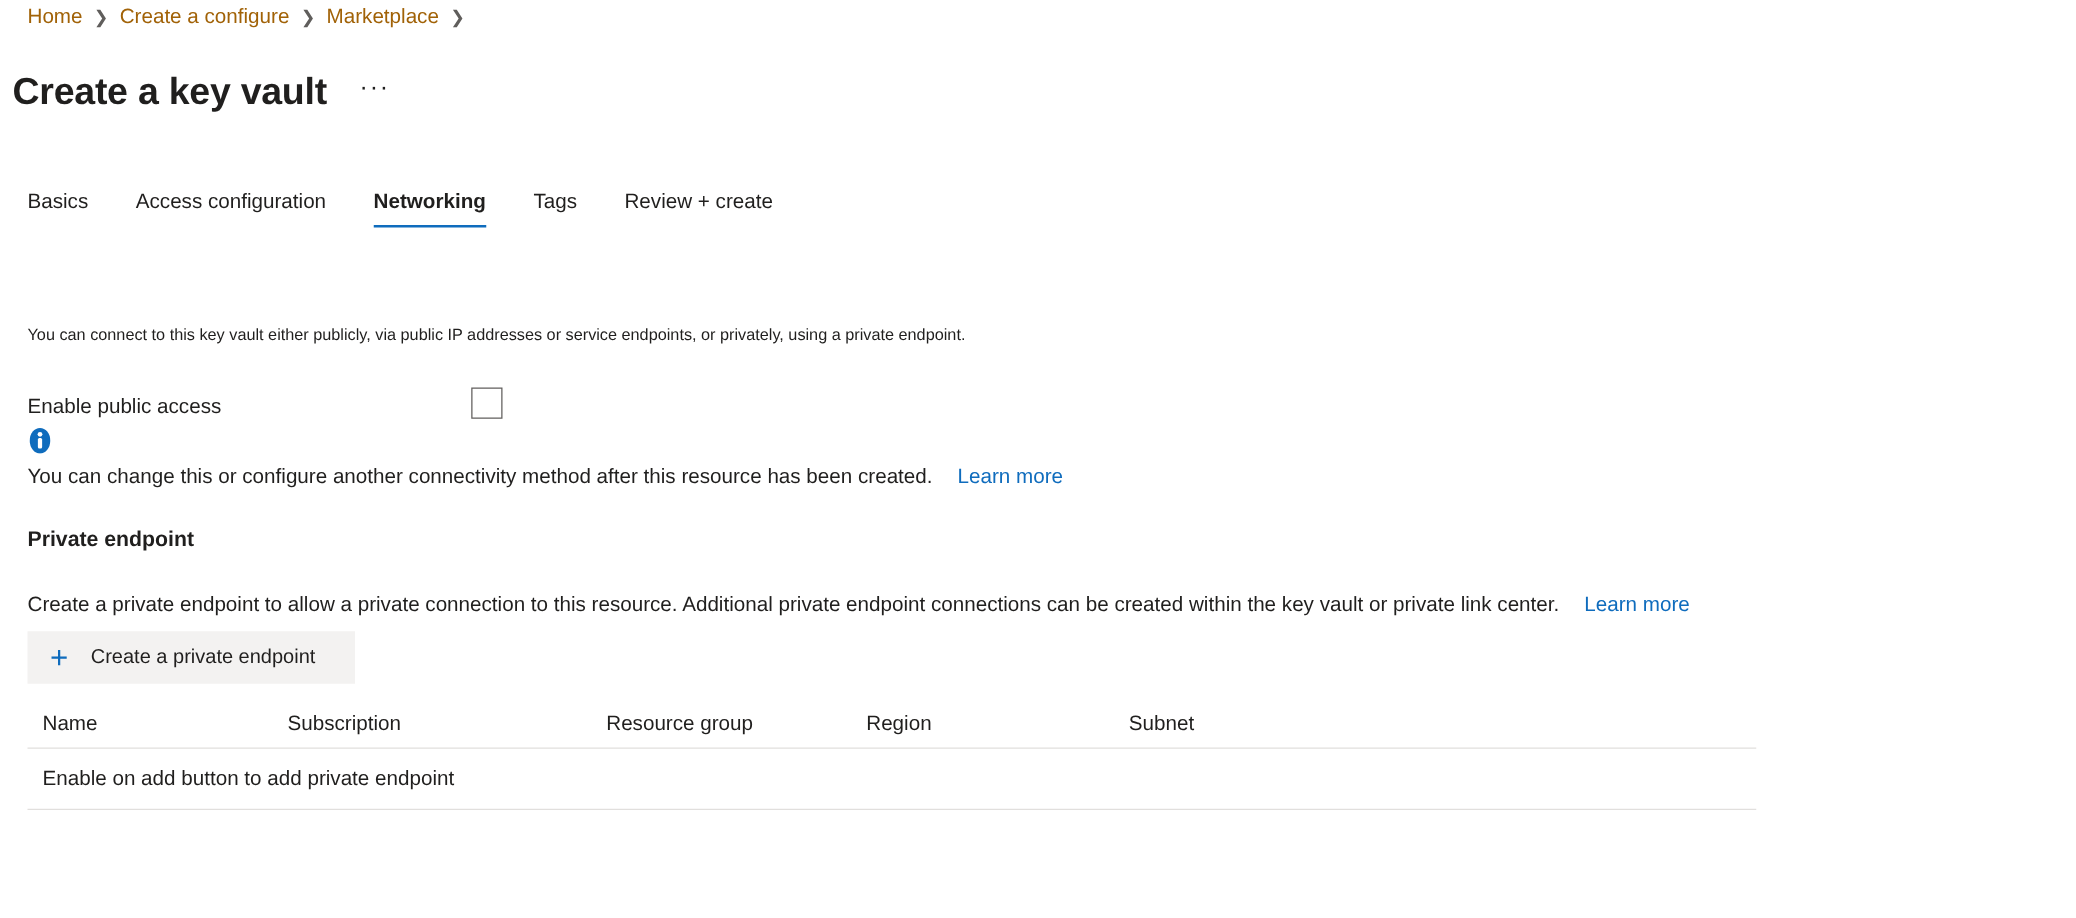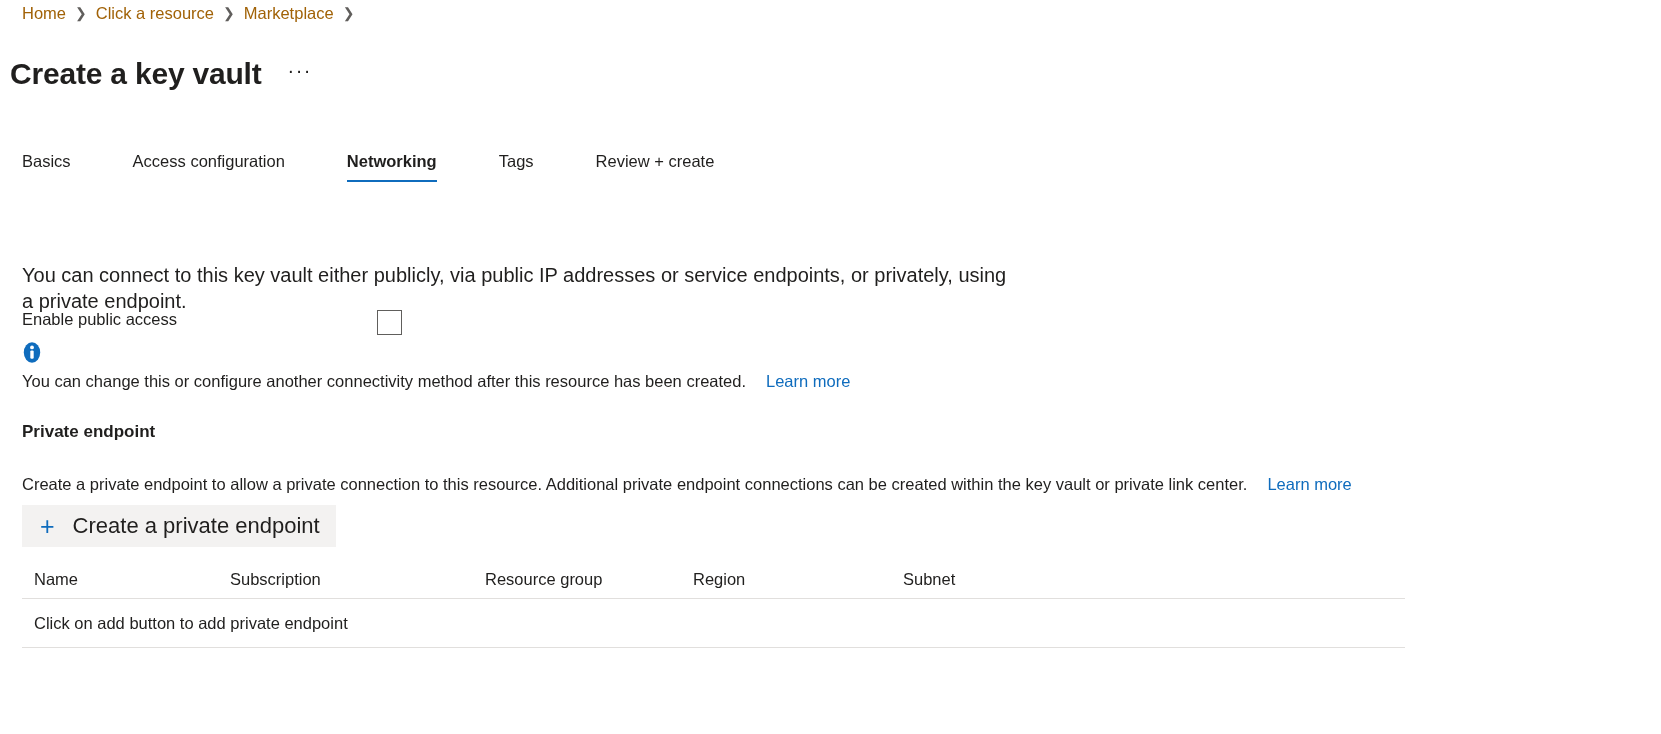--- a/index.html
+++ b/index.html
@@ -67,21 +67,20 @@
   }
 
   
   .tabs {
     position: absolute;
     left: 22px;
     top: 152px;
     display: flex;
     align-items: flex-start;
     height: 42px;
-    gap: 24px;
   }
   .tab {
     font-size: 16.5px;
     color: #201f1e;
     padding: 0 0 11px 0;
     margin-right: 38px;
     cursor: pointer;
     position: relative;
     white-space: nowrap;
   }
@@ -98,31 +97,31 @@
     height: 2px;
     background: #0f6cbd;
   }
 
   
   .intro {
     position: absolute;
     left: 22px;
     top: 242px;
     width: 990px;
-    font-size: 20px;
+    font-size: 13px;
     line-height: 26px;
     color: #201f1e;
   }
 
   .field-row {
     position: absolute;
     left: 22px;
     top: 310px;
     display: flex;
-    align-items: flex-start;
+    align-items: flex-end;
   }
   .field-label {
     font-size: 16.5px;
     color: #201f1e;
     width: 355px;
   }
   .checkbox {
     width: 25px;
     height: 25px;
     border: 1px solid #605e5c;
@@ -190,21 +189,21 @@
   }
   .plus-icon {
     color: #0f6cbd;
     font-size: 25px;
     font-weight: 300;
     line-height: 1;
     margin-right: 18px;
     user-select: none;
   }
   .create-btn-label {
-    font-size: 22px;
+    font-size: 16px;
     color: #201f1e;
   }
 
   
   .pe-table {
     position: absolute;
     left: 22px;
     top: 560px;
     width: 1383px;
   }
@@ -237,21 +236,21 @@
   .c3 { width: 210px; }
   .c4 { width: 211px; }
   .c5 { width: 280px; }
 </style>
 </head>
 <body>
 
 <nav class="breadcrumb">
   <span class="crumb-link">Home</span>
   <span class="crumb-sep">❯</span>
-  <span class="crumb-link">Click a resource</span>
+  <span class="crumb-link">Create a configure</span>
   <span class="crumb-sep">❯</span>
   <span class="crumb-link">Marketplace</span>
   <span class="crumb-sep">❯</span>
 </nav>
 
 <div class="title-row">
   <h1 class="page-title">Create a key vault</h1>
   <span class="more-btn">···</span>
 </div>
 
@@ -294,15 +293,15 @@
 
 <div class="pe-table">
   <div class="pe-head">
     <div class="cell c0">Name</div>
     <div class="cell c1">Subscription</div>
     <div class="cell c2">Resource group</div>
     <div class="cell c3">Region</div>
     <div class="cell c4">Subnet</div>
   </div>
   <div class="pe-row">
-    <div class="pe-empty">Click on add button to add private endpoint</div>
+    <div class="pe-empty">Enable on add button to add private endpoint</div>
   </div>
 </div>
 
 </body></html>

